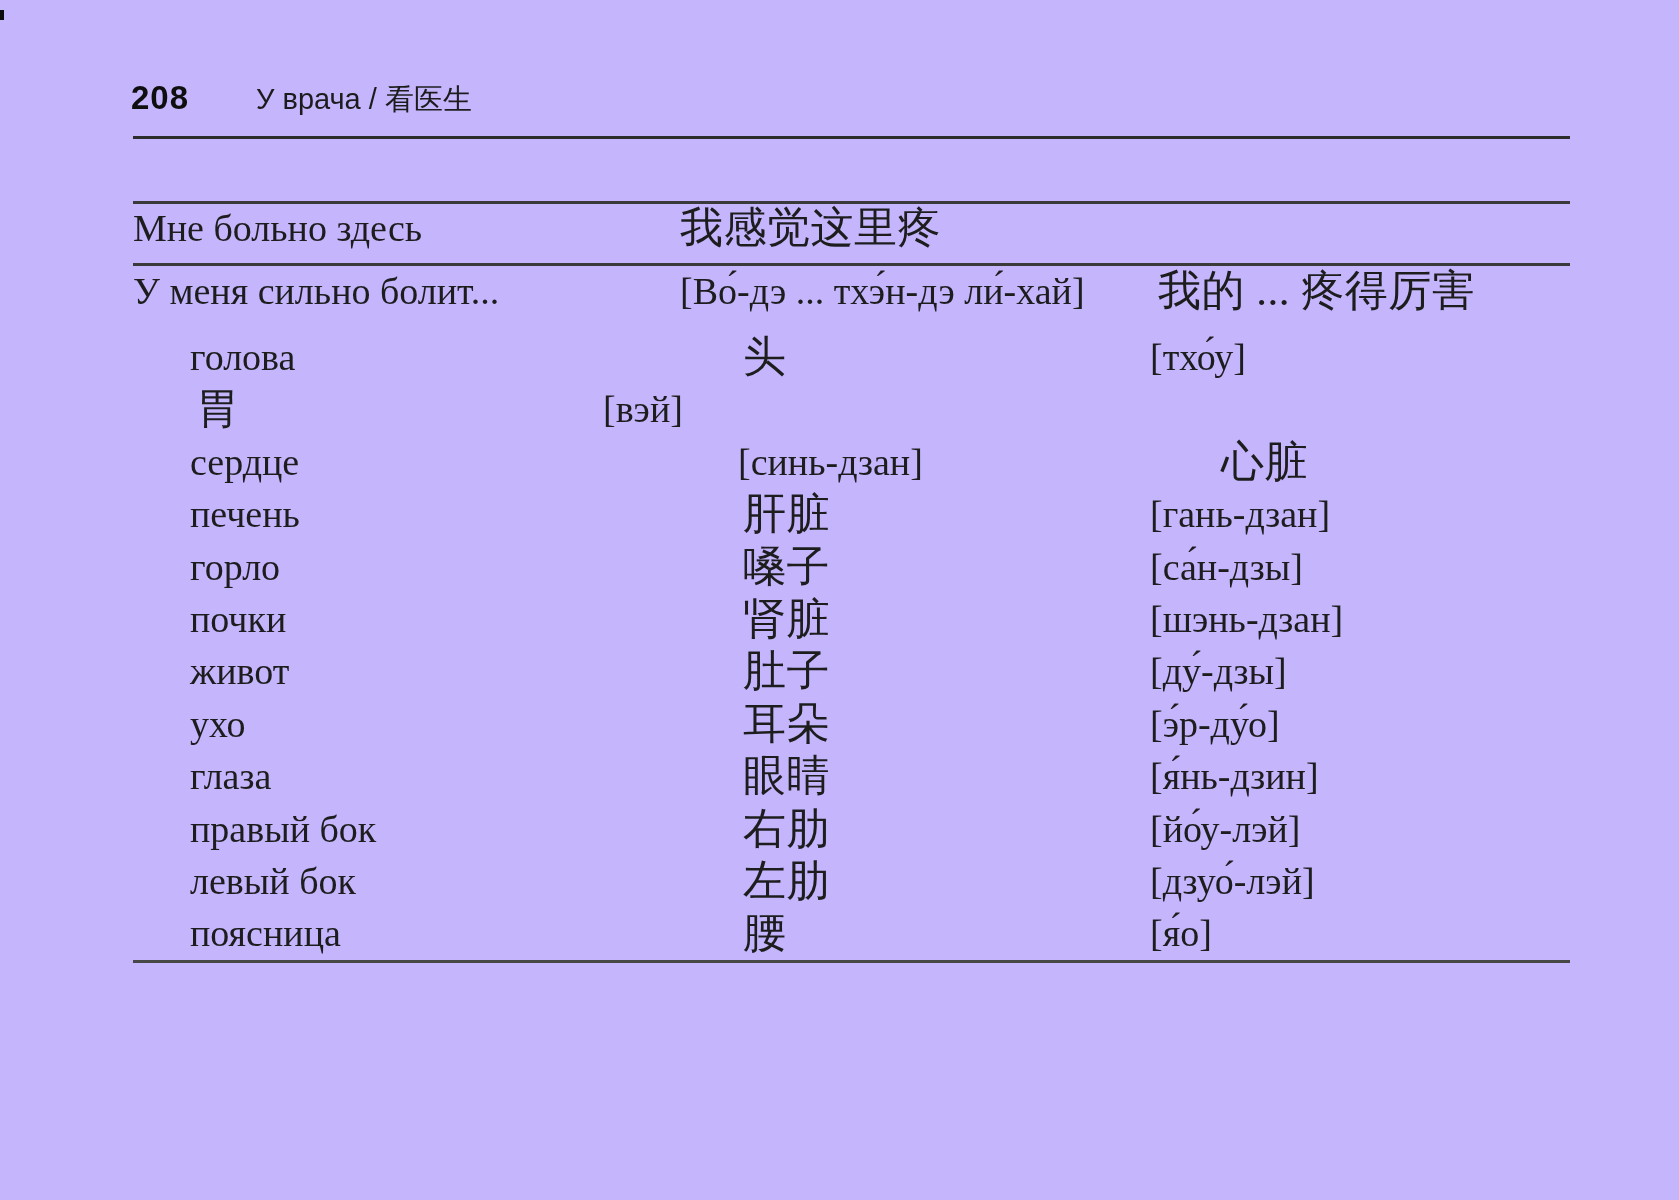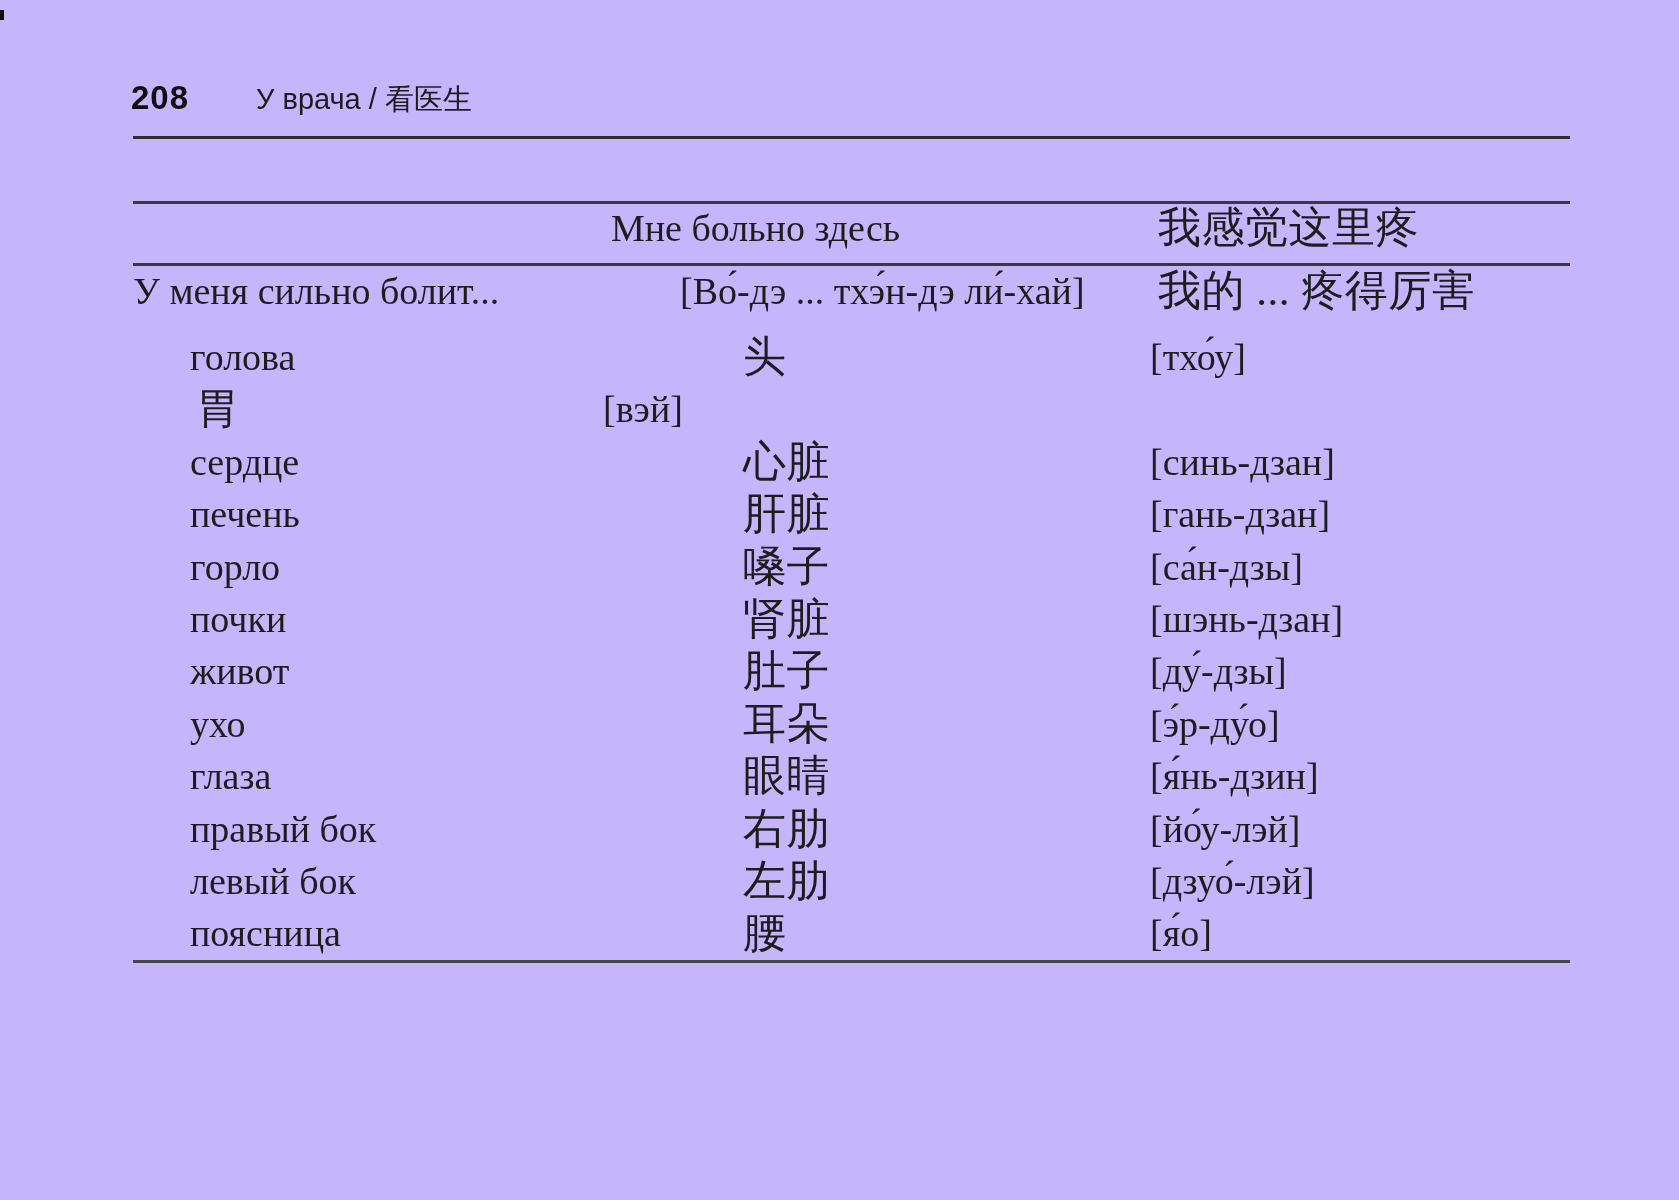--- a/index.html
+++ b/index.html
@@ -53,21 +53,21 @@
     background: #2d2d2d;
   }
   .phrase-table {
     position: absolute;
     left: 133px;
     top: 201px;
     width: 1437px;
     border-top: 3px solid #3a3a3a;
     border-bottom: 3px solid #474747;
   }
-  .row { display: flex; justify-content: flex-end; }
+  .row { display: flex; }
   .row-phrase1 {
     height: 59px;
     border-bottom: 3px solid #3a3a3a;
   }
   .row-phrase1 .cell { line-height: 48px; }
   .row-phrase2 { height: 65px; }
   .row-phrase2 .cell { line-height: 50px; }
   .row-sub { height: 52.42px; }
   .row-sub .cell { line-height: 52.42px; }
   .cell {
@@ -112,22 +112,22 @@
     <div class="cell tr">[тхо́у]</div>
   </div>
 
   <div class="row row-sub">
     <div class="cell zh">胃</div>
     <div class="cell tr">[вэй]</div>
   </div>
 
   <div class="row row-sub">
     <div class="cell ru">сердце</div>
+    <div class="cell tr">[синь-дзан]</div>
     <div class="cell zh">心脏</div>
-    <div class="cell tr">[синь-дзан]</div>
   </div>
 
   <div class="row row-sub">
     <div class="cell ru">печень</div>
     <div class="cell zh">肝脏</div>
     <div class="cell tr">[гань-дзан]</div>
   </div>
 
   <div class="row row-sub">
     <div class="cell ru">горло</div>

